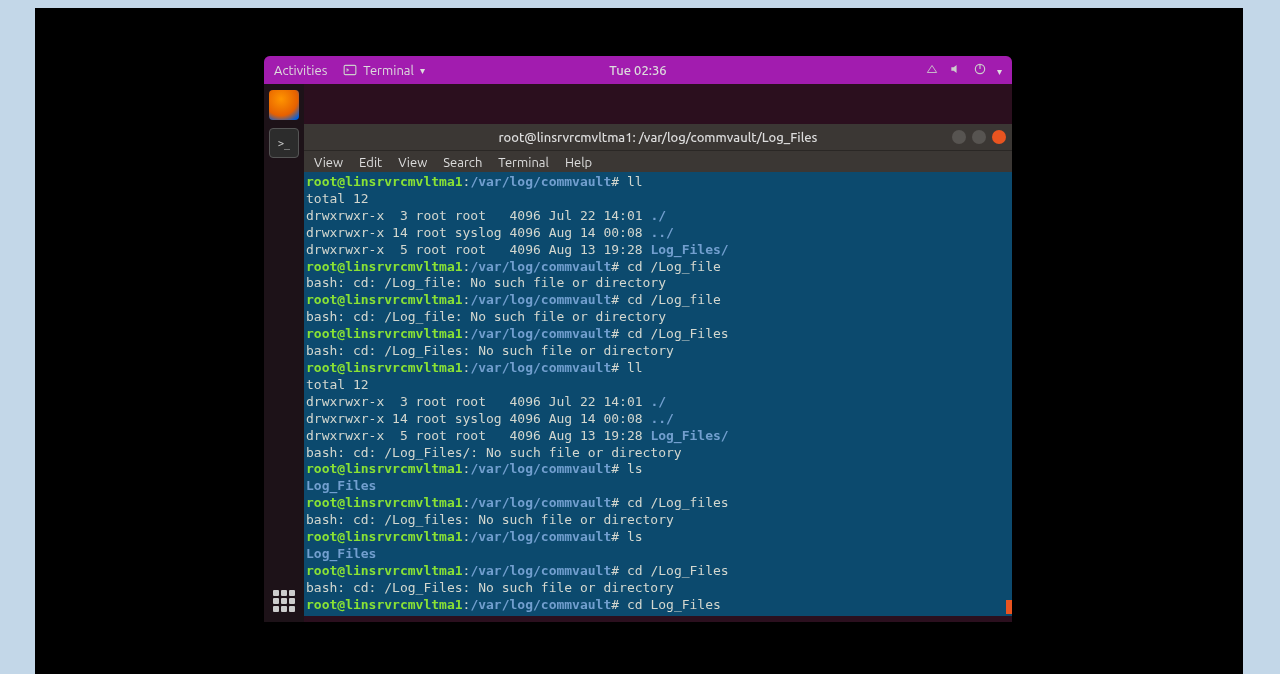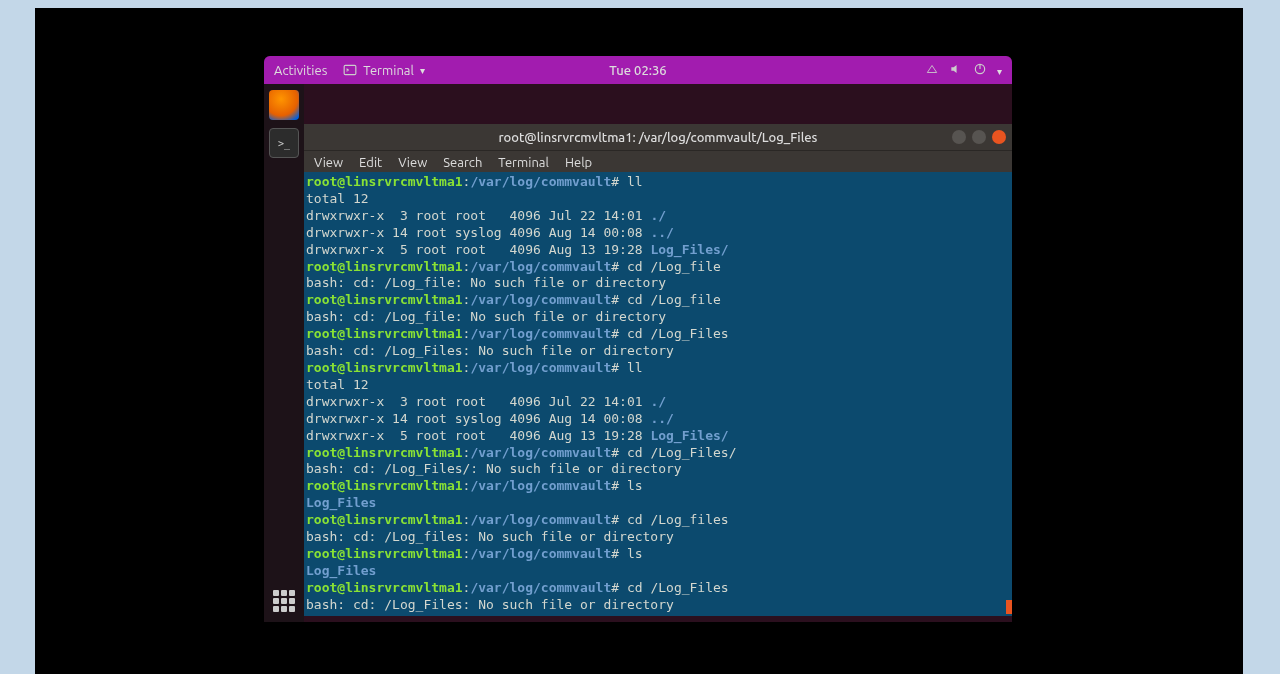--- a/index.html
+++ b/index.html
@@ -232,27 +232,27 @@
 <div class="line">bash: cd: /Log_file: No such file or directory</div>
 <div class="line"><span class="user">root@linsrvrcmvltma1</span><span>:</span><span class="path">/var/log/commvault</span><span class="hash">#</span><span> cd /Log_file</span></div>
 <div class="line">bash: cd: /Log_file: No such file or directory</div>
 <div class="line"><span class="user">root@linsrvrcmvltma1</span><span>:</span><span class="path">/var/log/commvault</span><span class="hash">#</span><span> cd /Log_Files</span></div>
 <div class="line">bash: cd: /Log_Files: No such file or directory</div>
 <div class="line"><span class="user">root@linsrvrcmvltma1</span><span>:</span><span class="path">/var/log/commvault</span><span class="hash">#</span><span> ll</span></div>
 <div class="line">total 12</div>
 <div class="line"><span>drwxrwxr-x  3 root root   4096 Jul 22 14:01 </span><span class="link">./</span></div>
 <div class="line"><span>drwxrwxr-x 14 root syslog 4096 Aug 14 00:08 </span><span class="link">../</span></div>
 <div class="line"><span>drwxrwxr-x  5 root root   4096 Aug 13 19:28 </span><span class="link">Log_Files/</span></div>
-<div class="line"><span class="user">root@linsrvrcmvltma1</span><span>:</span><span class="path">/var/log/commvault</span><span class="hash">#</span><span> cd /Log_Files/</span></div>
 <div class="line">bash: cd: /Log_Files/: No such file or directory</div>
 <div class="line"><span class="user">root@linsrvrcmvltma1</span><span>:</span><span class="path">/var/log/commvault</span><span class="hash">#</span><span> ls</span></div>
 <div class="line"><span class="link">Log_Files</span></div>
 <div class="line"><span class="user">root@linsrvrcmvltma1</span><span>:</span><span class="path">/var/log/commvault</span><span class="hash">#</span><span> cd /Log_files</span></div>
 <div class="line">bash: cd: /Log_files: No such file or directory</div>
 <div class="line"><span class="user">root@linsrvrcmvltma1</span><span>:</span><span class="path">/var/log/commvault</span><span class="hash">#</span><span> ls</span></div>
 <div class="line"><span class="link">Log_Files</span></div>
 <div class="line"><span class="user">root@linsrvrcmvltma1</span><span>:</span><span class="path">/var/log/commvault</span><span class="hash">#</span><span> cd /Log_Files</span></div>
 <div class="line">bash: cd: /Log_Files: No such file or directory</div>
+<div class="line"><span class="user">root@linsrvrcmvltma1</span><span>:</span><span class="path">/var/log/commvault</span><span class="hash">#</span><span> cd Log_Files</span></div>
       <div class="scrollhint"></div>
     </div>
   </div>
 
 </div>
 
 </body></html>

